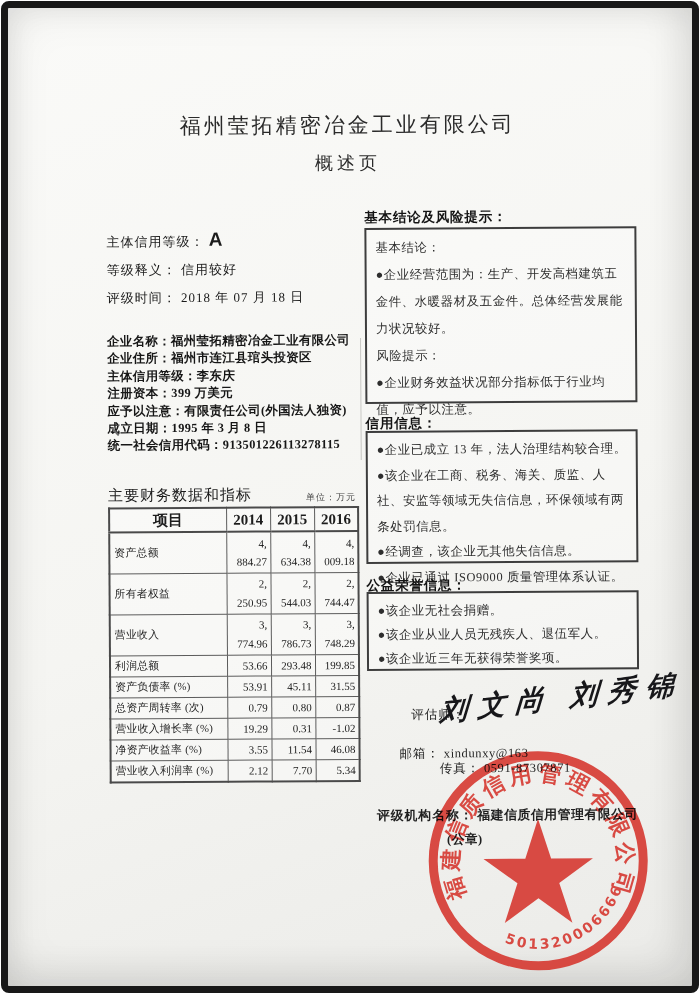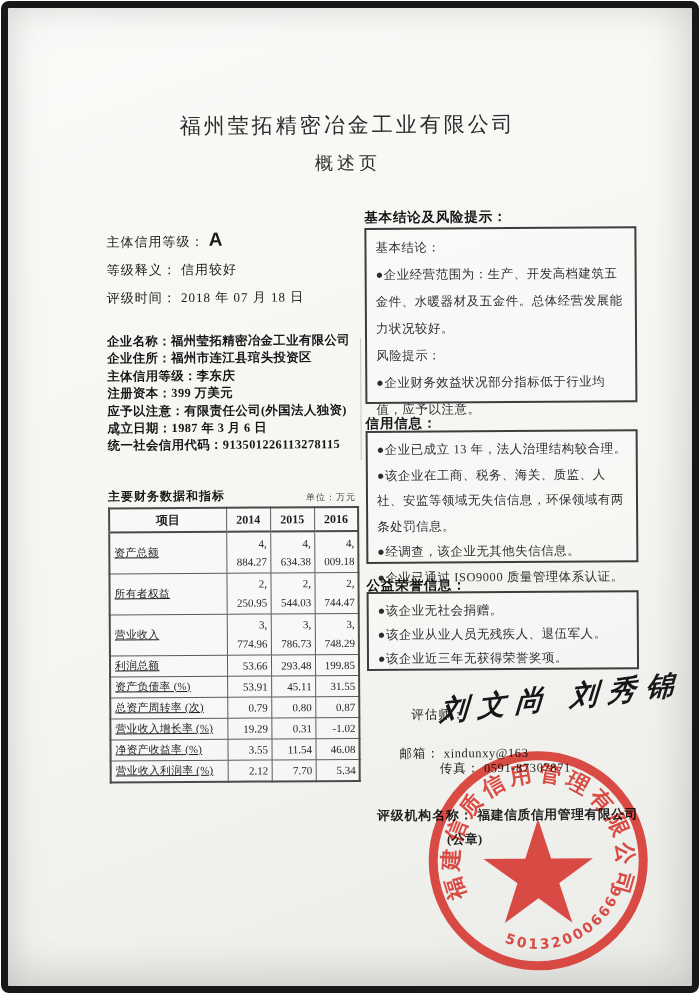--- a/index.html
+++ b/index.html
@@ -21,29 +21,29 @@
   #rating .grade { font-size:19px; font-weight:600; font-family:"Liberation Sans",sans-serif; letter-spacing:0; }
 
   #company { position:absolute; left:100px; top:324px; width:262px; font-size:12.4px;
              line-height:17.4px; font-weight:700; color:#161616; letter-spacing:0.4px; }
 
   .stray-mark { position:absolute; left:102px; top:421px; width:11px; height:2px;
                 background:#6a6a6a; transform:rotate(48deg); border-radius:2px; }
   .scan-line { position:absolute; left:353px; top:330px; width:1px; height:122px; background:#c8c8c4; }
 
   #fin-head { position:absolute; left:100px; top:477px; width:248px; }
-  #fin-head .t { font-size:12px; font-weight:700; letter-spacing:1px; color:#1a1a1a;text-align:center; }
+  #fin-head .t { font-size:15px; font-weight:400; letter-spacing:1px; color:#1a1a1a;text-align:center; }
   #fin-head .u { float:right; font-size:9px; color:#454545; padding-top:6px; letter-spacing:1px;margin-left:30px; }
 
   table.fin { position:absolute; left:100px; top:498px; width:249px; border-collapse:collapse;
               table-layout:fixed; font-size:11px; color:#1d1d1d; background:rgba(255,255,255,0.35); }
   table.fin th, table.fin td { border:1px solid #5c5c5c; overflow:hidden; }
   table.fin { border:2px solid #4a4a4a; }
-  table.fin th { height:24px; font-weight:700; text-align:center; border-bottom:2px solid #4a4a4a; font-size:12px; }
-  table.fin td.lab { text-align:left; padding:1px 6px 1px 4px; font-size:10.8px; letter-spacing:0.3px;text-decoration:underline; }
+  table.fin th { height:24px; font-weight:700; text-align:center; border-bottom:2px solid #4a4a4a; font-size:15px; }
+  table.fin td.lab { text-align:left; padding:1px 6px 1px 4px; font-size:10.8px; letter-spacing:0.3px; }
   table.fin td.num { text-align:right; padding:1px 3px; white-space:pre-line; line-height:1.65; }
   table.fin tr.tall td { height:41px; }
   table.fin tr.short td { height:19px; }
 
   .sec-h { position:absolute; font-size:13.5px; font-weight:700; color:#141414; letter-spacing:0.8px; }
   .box { position:absolute; left:358px; width:272px; border:2px solid #3d3d3d;
          padding:5px 9px; font-size:12.4px; color:#2e2e2e; letter-spacing:0.6px; background:rgba(255,255,255,0.25); }
   .box p { margin:0; }
   #box1 { top:220px; height:176px; line-height:27px; }
   #box2 { top:423px; height:133px; line-height:25.6px; }
@@ -86,21 +86,21 @@
         <span>2018 年 07 月 18 日</span>
       </div>
     </div>
 
     <div id="company">
       <div class="info-line"><span>企业名称：</span><span>福州莹拓精密冶金工业有限公司</span></div>
       <div class="info-line"><span>企业住所：</span><span>福州市连江县琯头投资区</span></div>
       <div class="info-line"><span>主体信用等级：</span><span>李东庆</span></div>
       <div class="info-line"><span>注册资本：</span><span>399 万美元</span></div>
       <div class="info-line"><span>应予以注意：</span><span>有限责任公司(外国法人独资)</span></div>
-      <div class="info-line"><span>成立日期：</span><span>1987 年 3 月 6 日</span></div>
+      <div class="info-line"><span>成立日期：</span><span>1995 年 3 月 8 日</span></div>
       <div class="info-line"><span>统一社会信用代码：</span><span>913501226113278115</span></div>
     </div>
 
     <div class="stray-mark"></div>
     <div class="scan-line"></div>
 
     <div id="fin-head">
       <span class="u">单位：万元</span>
       <span class="t">主要财务数据和指标</span>
     </div>

